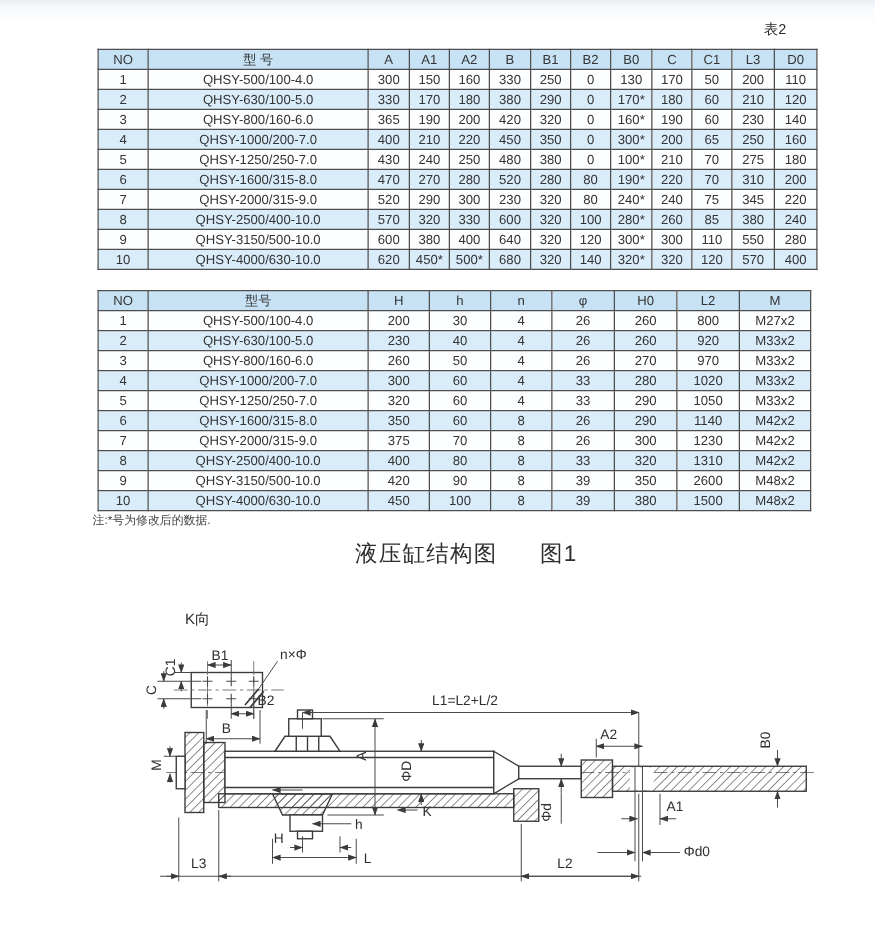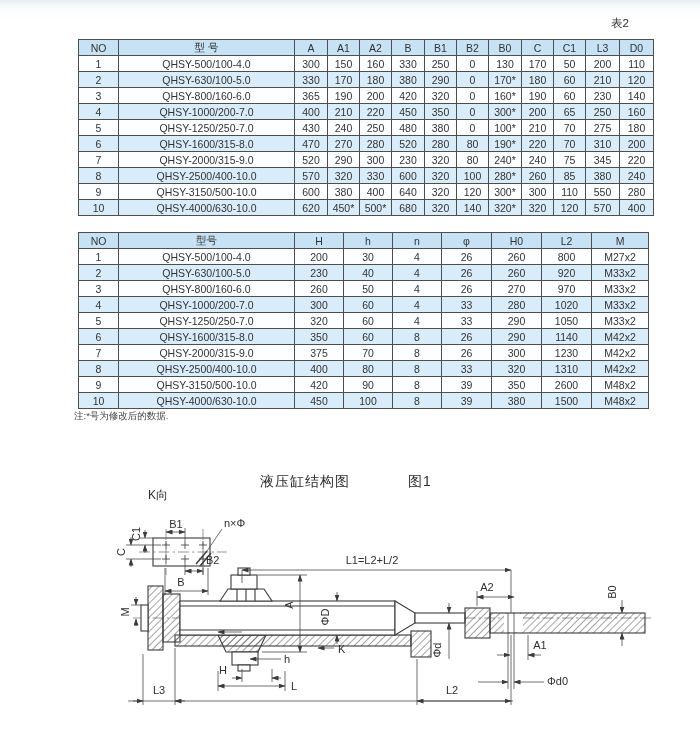--- a/index.html
+++ b/index.html
@@ -9,21 +9,21 @@
   .title{position:absolute;left:64px;top:11px;font-size:15px;font-weight:bold;color:#eb6d15;letter-spacing:.5px;}
   .tag{position:absolute;left:611px;top:16px;font-size:11.5px;color:#2e2e2e;text-align:right;}
   table{border-collapse:collapse;table-layout:fixed;position:absolute;left:62px;font-size:10.5px;color:#333;margin-left:16px;}
   #t1{top:39px;width:571px;} #t2{top:232px;width:570px;}
   th,td{border:1px solid #4e4e4e;text-align:center;height:15px;padding:0 1px;font-weight:normal;
         overflow:hidden;white-space:nowrap;}
   thead th{background:#c7e2f4;}
   tbody tr:nth-child(odd) td{background:#fdfeff;}
   tbody tr:nth-child(even) td{background:#d9ecf9;}
   .note{position:absolute;left:74px;top:410px;font-size:9.5px;color:#444;}
-  .figtitle{position:absolute;top:473px;font-size:14px;color:#2e2e2e;letter-spacing:1px;}
+  .figtitle{position:absolute;top:431px;font-size:18px;color:#2e2e2e;letter-spacing:1px;margin-left:24px;}
   #ft1{left:260px;} #ft2{left:408px;}
   svg{position:absolute;left:0;top:483px;}
   .ol{stroke:#3b3b3b;stroke-width:1.1;fill:none;}
   .olw{stroke:#3b3b3b;stroke-width:1.1;fill:#fff;}
   .hat{stroke:#3b3b3b;stroke-width:1.1;fill:url(#hatch);}
   .dl{stroke:#4a4a4a;stroke-width:.8;fill:none;}
   .cl{stroke:#6a6a6a;stroke-width:.7;fill:none;stroke-dasharray:11 3 2.5 3;}
   .dim{font-size:11px;fill:#2f2f2f;}
   .kv{font-size:12px;fill:#2f2f2f;}
 </style>

